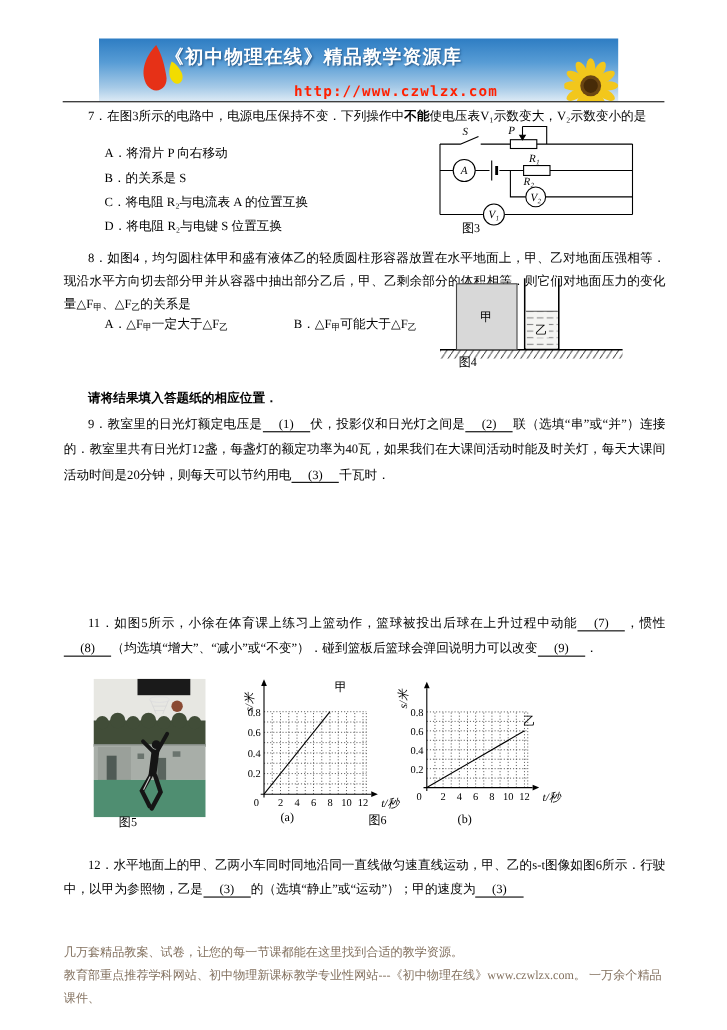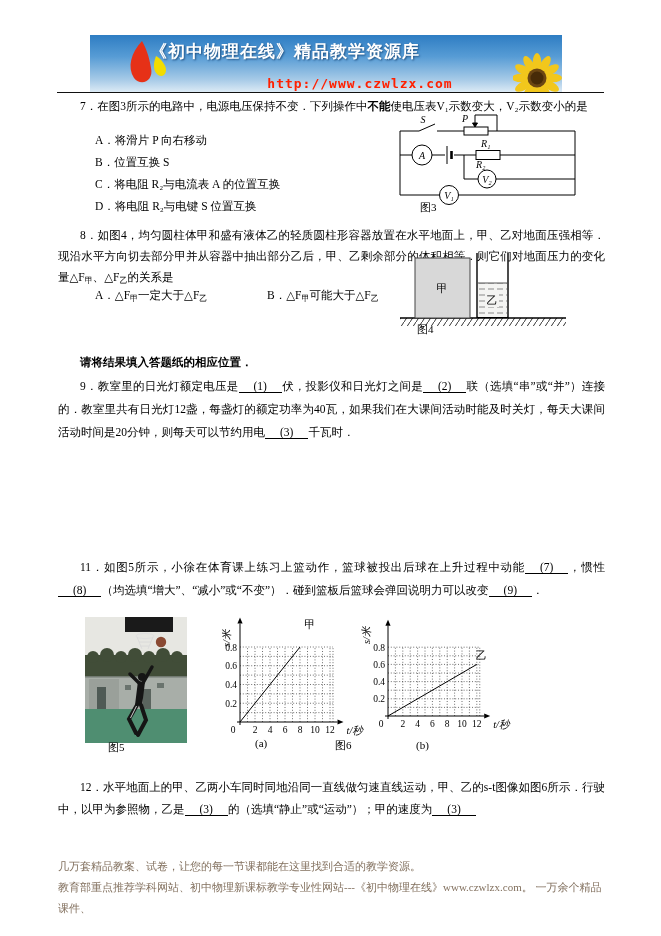--- a/index.html
+++ b/index.html
@@ -66,21 +66,21 @@
       <circle cx="24" cy="26" r="9.5" fill="#6b4613"></circle>
       <circle cx="24" cy="26" r="6.5" fill="#472b08"></circle>
       <path d="M0 46 Q10 38 20 44 L14 46 Z" fill="#3f7a2e"></path>
     </svg>
   </div>
   <div id="hrule"></div>
 
   <div class="para lh20" style="top:96px">7．在图3所示的电路中，电源电压保持不变．下列操作中<b>不能</b>使电压表V₁示数变大，V₂示数变小的是</div>
   <div class="abs" style="left:95px;top:129px;width:300px">
     <div class="opt">A．将滑片 P 向右移动</div>
-    <div class="opt">B．位置互换 S</div>
+    <div class="opt">B．的关系是 S</div>
     <div class="opt">C．将电阻 R₂与电流表 A 的位置互换</div>
     <div class="opt">D．将电阻 R₂与电键 S 位置互换</div>
   </div>
 
   <svg class="abs" style="left:393px;top:110px" width="197" height="102" viewBox="0 0 197 102">
     <g stroke="#000" stroke-width="1" fill="none">
       <path d="M7 21 H26 M44 21 H71 M95 21 H182 M7 21 V85 M182 21 V85 M7 85 H46 M66 85 H182"></path>
       <path d="M26 21 L42 14"></path>
       <rect x="71" y="17" width="24" height="8"></rect>
       <path d="M82 5 V13 M82 5 H104 V21"></path>

